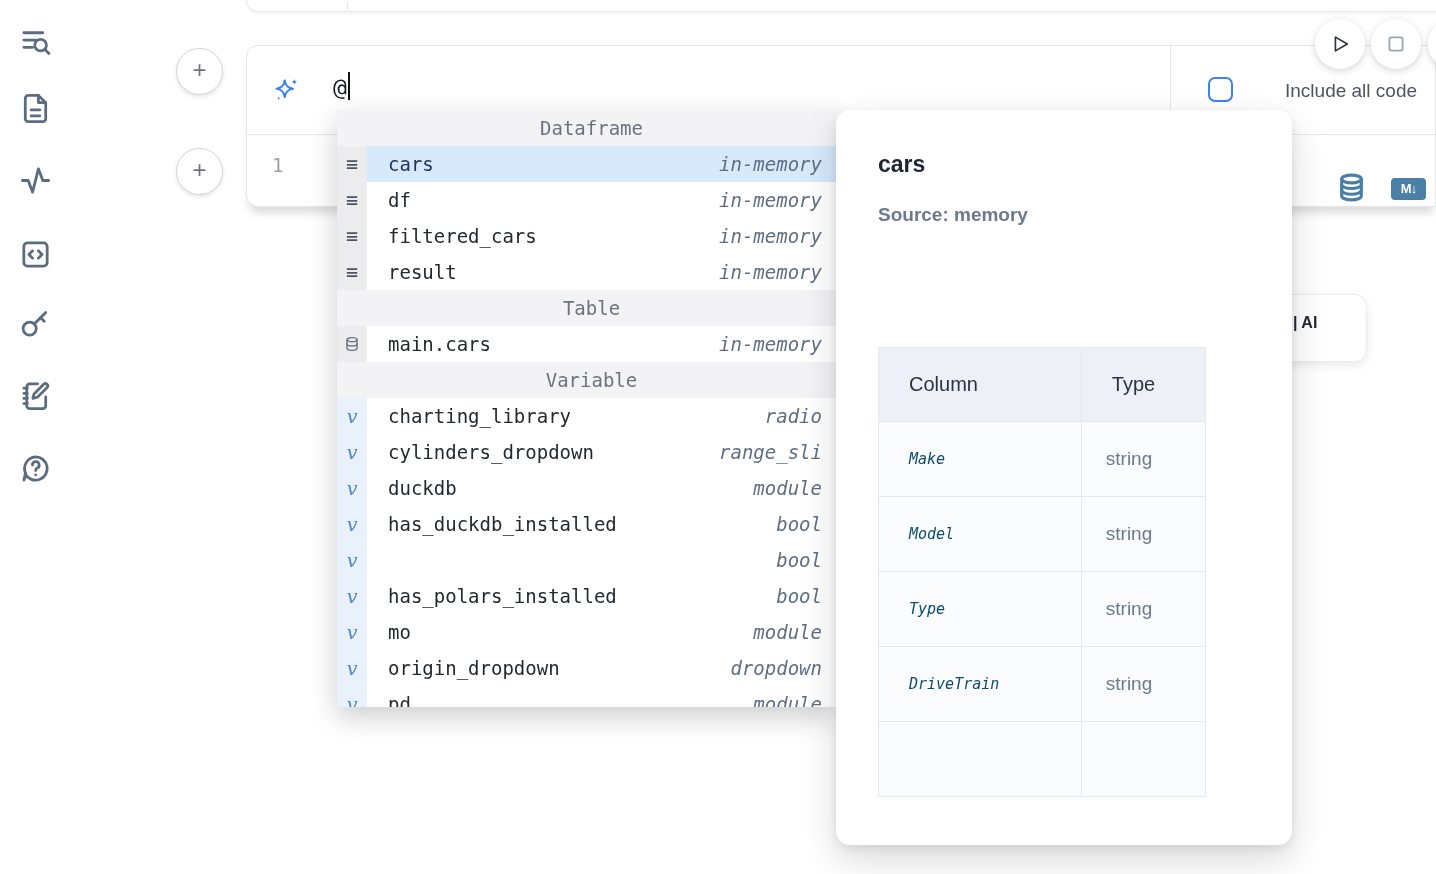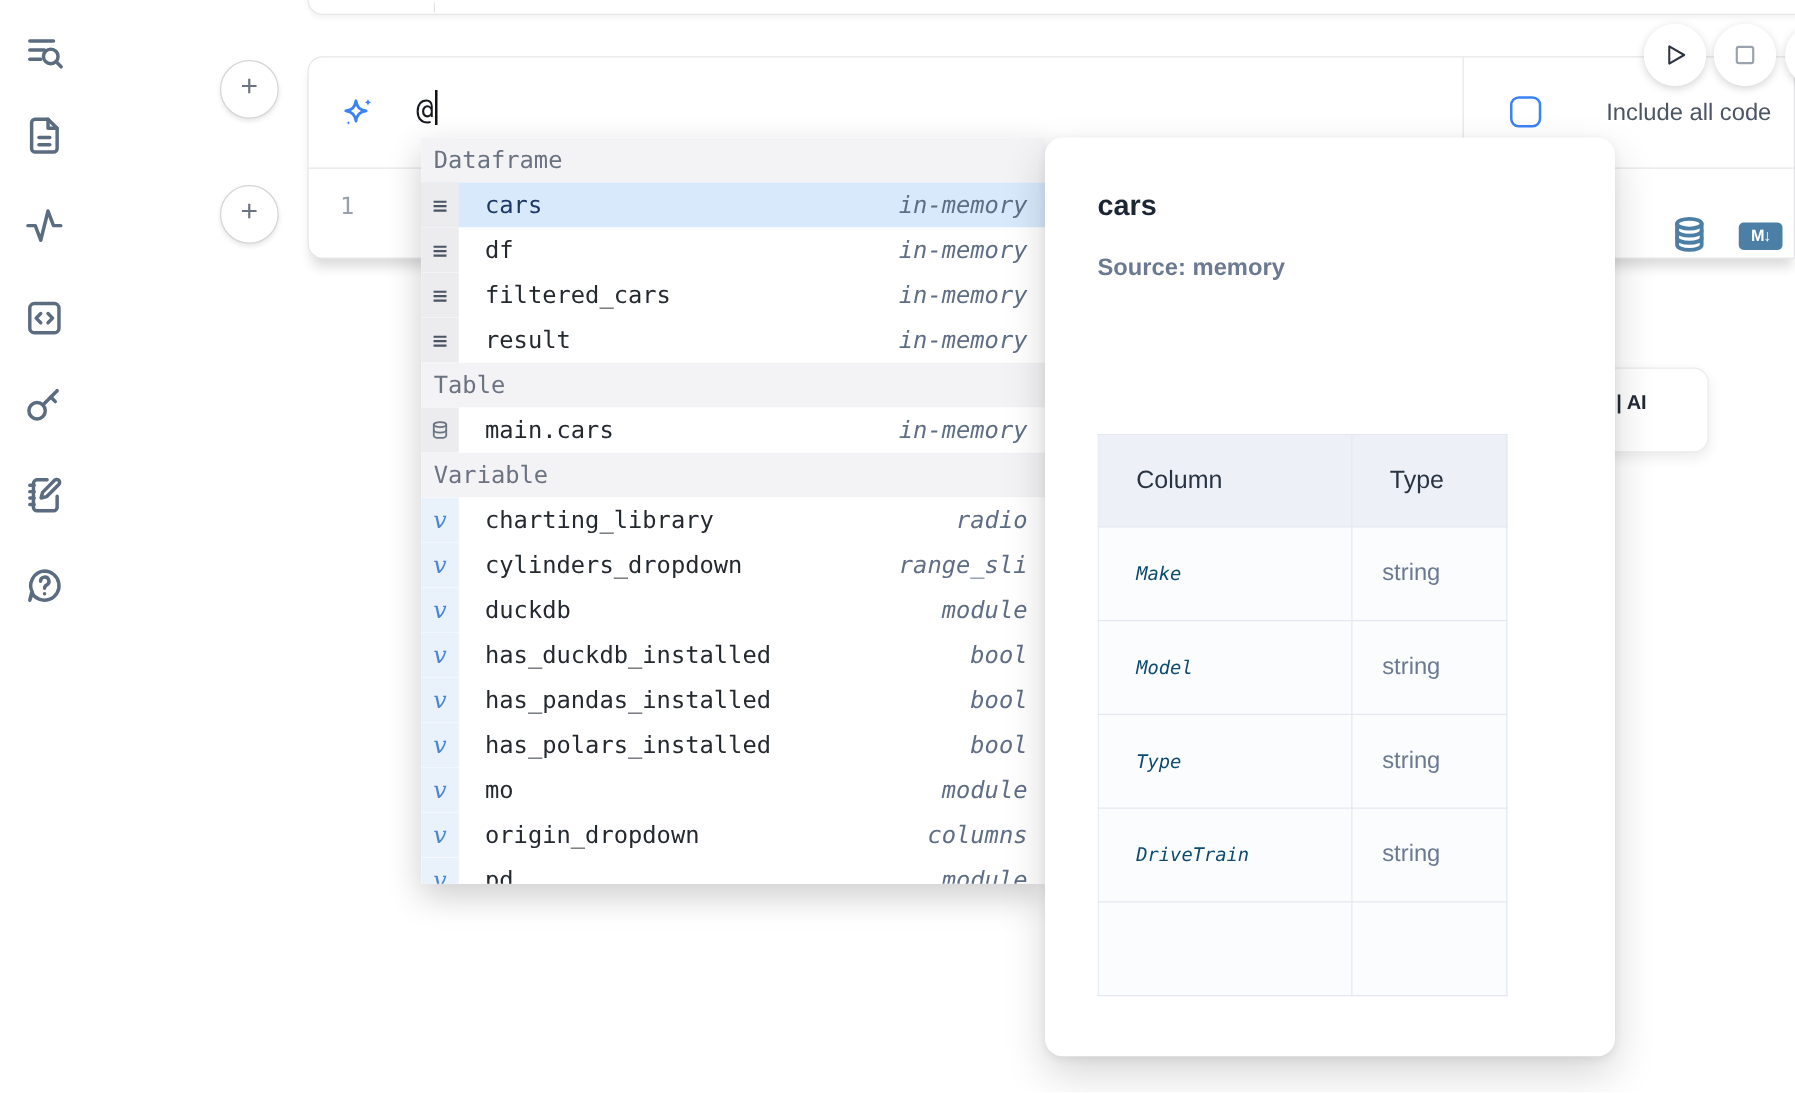--- a/index.html
+++ b/index.html
@@ -47,21 +47,21 @@
 
   
   .circle-btn{position:absolute;top:19px;width:50px;height:50px;border-radius:50%;background:#fff;
               box-shadow:0 2px 7px rgba(0,0,0,.17);cursor:pointer;}
   .circle-btn svg{position:absolute;left:50%;top:50%;transform:translate(-50%,-50%);
                   fill:none;stroke-linejoin:round;stroke-linecap:round;}
 
   
   .dropdown{position:absolute;left:337px;top:110px;width:499px;background:#fff;z-index:30;
             box-shadow:0 10px 26px rgba(0,0,0,.20);font-family:"DejaVu Sans Mono",monospace;font-size:19px;}
-  .ac-header{height:36px;line-height:36px;background:#f3f3f5;color:#6b7280;padding-left:10px;}
+  .ac-header{height:36px;line-height:36px;background:#f3f3f5;color:#6b7280;padding-left:10px;text-align:center;}
   .ac-row{position:relative;height:36px;display:flex;align-items:center;background:#fff;cursor:pointer;}
   .ac-row.selected{background:#d7e9fb;}
   .ac-row.selected .ac-name{color:#1d3666;}
   .ac-gutter{width:30px;align-self:stretch;flex:none;display:flex;align-items:center;justify-content:center;}
   .g-df{background:#ececef;}
   .g-var{background:#e9f1fb;}
   .ac-row.selected .g-df{background:#ececef;}
   .ac-name{margin-left:21px;color:#24292f;white-space:pre;}
   .ac-type{position:absolute;right:14px;color:#5f6e85;white-space:pre;font-style:italic;}
   .lines-glyph{color:#4b5563;font-size:20px;line-height:1;}
@@ -256,21 +256,20 @@
         <div class="ac-gutter g-var">
           <span class="var-glyph">v</span>
         </div>
         <span class="ac-name">has_duckdb_installed</span>
         <span class="ac-type">bool</span>
       </div>
       <div class="ac-row">
         <div class="ac-gutter g-var">
           <span class="var-glyph">v</span>
         </div>
-        <span class="ac-name">has_pandas_installed</span>
         <span class="ac-type">bool</span>
       </div>
       <div class="ac-row">
         <div class="ac-gutter g-var">
           <span class="var-glyph">v</span>
         </div>
         <span class="ac-name">has_polars_installed</span>
         <span class="ac-type">bool</span>
       </div>
       <div class="ac-row">
@@ -278,21 +277,21 @@
           <span class="var-glyph">v</span>
         </div>
         <span class="ac-name">mo</span>
         <span class="ac-type">module</span>
       </div>
       <div class="ac-row">
         <div class="ac-gutter g-var">
           <span class="var-glyph">v</span>
         </div>
         <span class="ac-name">origin_dropdown</span>
-        <span class="ac-type">columns</span>
+        <span class="ac-type">dropdown</span>
       </div>
       <div class="ac-partial">
         <div class="ac-row">
           <div class="ac-gutter g-var">
             <span class="var-glyph">v</span>
           </div>
           <span class="ac-name">pd</span>
           <span class="ac-type">module</span>
         </div>
       </div>

